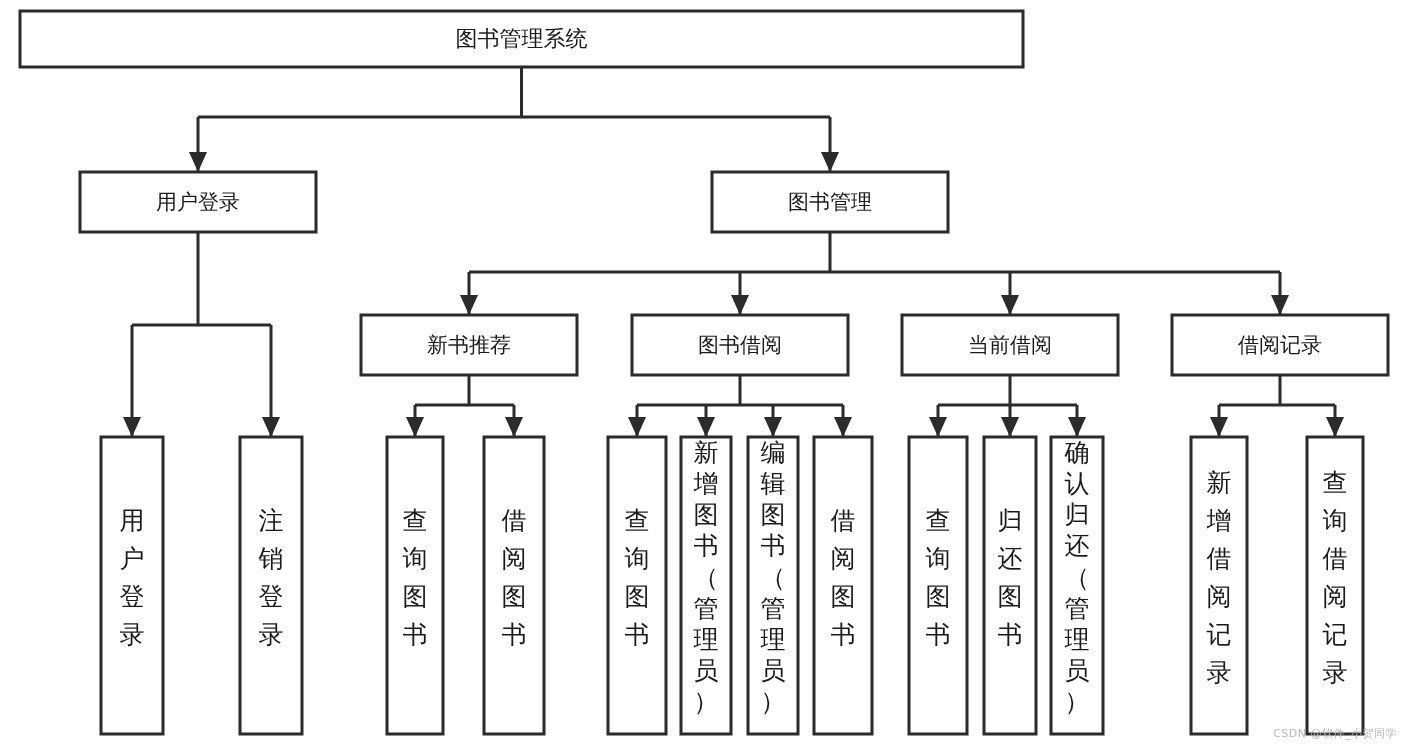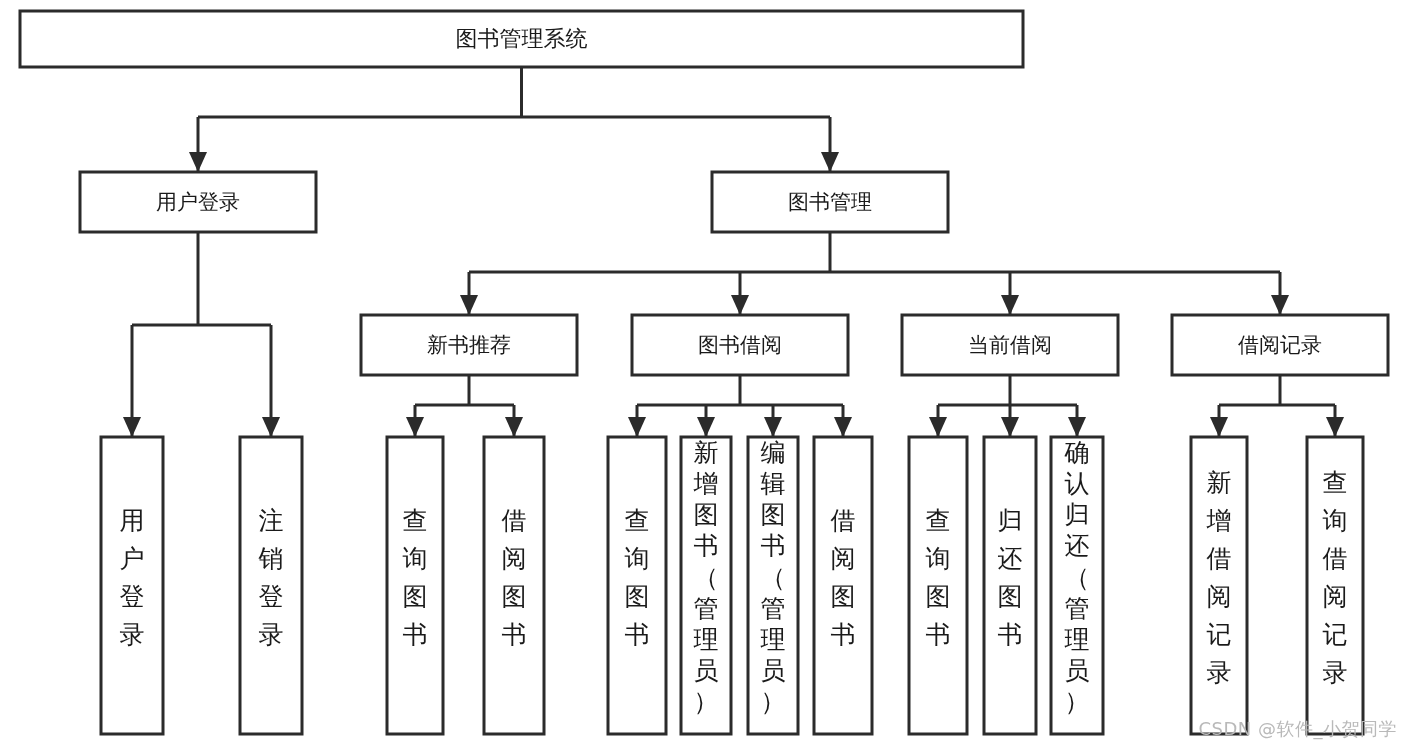--- a/index.html
+++ b/index.html
@@ -51,21 +51,21 @@
   }
   .arrowhead {
     fill: #2b2b2b;
     stroke: none;
   }
   .watermark {
     position: absolute;
     right: 8px;
     bottom: 6px;
     font-family: "DejaVu Sans", "Liberation Sans", sans-serif;
-    font-size: 18px;
+    font-size: 11px;
     color: #b9b9b9;
     letter-spacing: 0.5px;
     white-space: nowrap;
     pointer-events: none;
     text-align: center;
   }
 </style>
 </head>
 <body>
 

